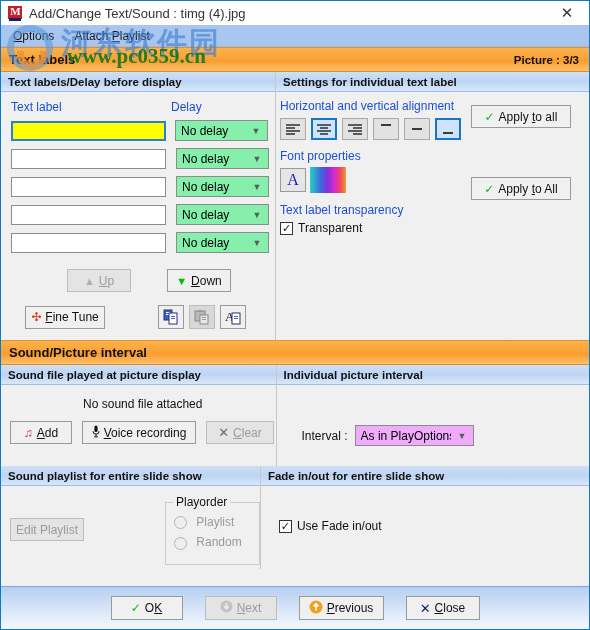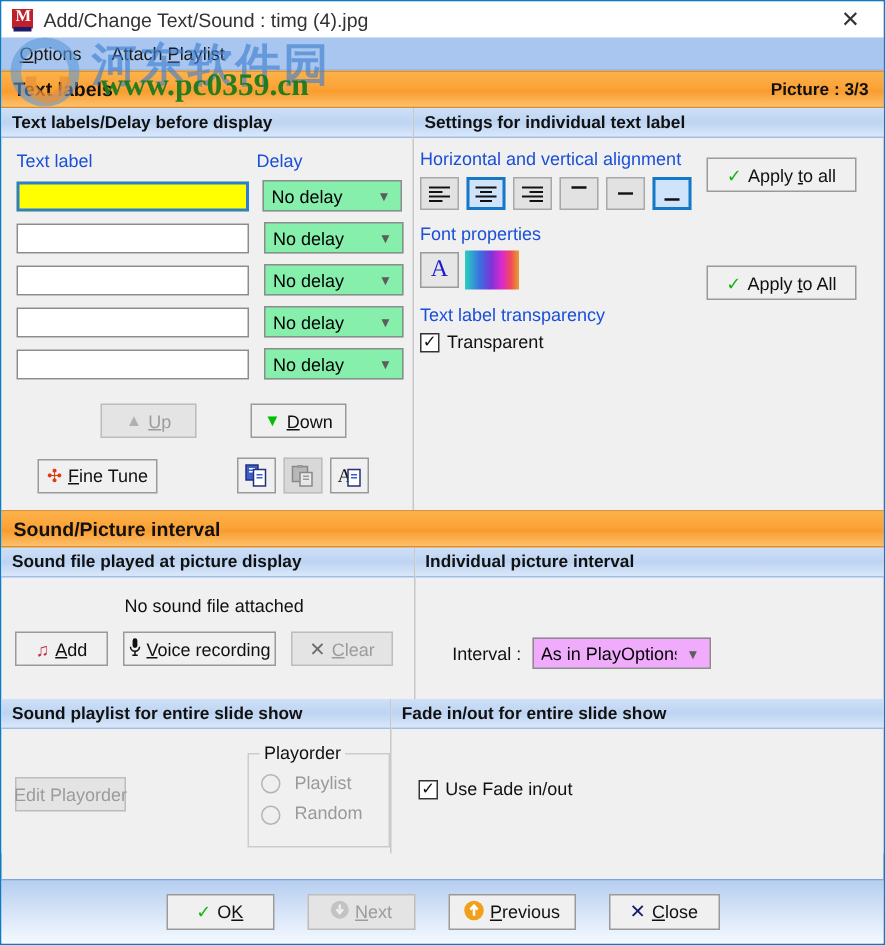--- a/index.html
+++ b/index.html
@@ -402,21 +402,21 @@
   <div class="panelrow" style="height:101px;">
     <div class="panel-left" style="width:275px;">
       <div class="bluehdr">Sound file played at picture display</div>
       <div style="padding:12px 0 0 9px;text-align:center;">
         <div class="blacklabel">No sound file attached</div>
         <div style="display:flex;gap:10px;margin-top:10px;">
           <div class="btn" style="width:62px;">
             <span style="color:#c03048;font-size:12px;">♫</span>
             <span><u>A</u>dd</span>
           </div>
-          <div class="btn" style="width:102px;">
+          <div class="btn" style="width:114px;">
             <span>
               <svg width="8" height="13" viewBox="0 0 8 13">
                   <rect x="2.4" y="0.5" width="3.2" height="6.5" rx="1.6" fill="#111"></rect>
                   <path d="M1 6.2a3 3 0 0 0 6 0" stroke="#111" stroke-width="1" fill="none"></path>
                   <line x1="4" y1="9.3" x2="4" y2="11.6" stroke="#111" stroke-width="1"></line>
                   <line x1="2.2" y1="11.8" x2="5.8" y2="11.8" stroke="#111" stroke-width="1"></line>
                 </svg>
             </span>
             <span><u>V</u>oice recording</span>
           </div>
@@ -441,21 +441,21 @@
       </div>
     </div>
   </div>
 
   <div class="panelrow" style="height:103px;">
     <div class="panel-left" style="width:275px;">
       <div class="bluehdr">Sound playlist for entire slide show</div>
       <div style="display:flex;padding:16px 0 0 9px;">
         <div style="width:155px;">
           <div class="btn disabled" style="width:74px;margin-top:16px;">
-            <span>Edit Playorder</span>
+            <span>Edit Playlist</span>
           </div>
         </div>
         <div class="groupbox" style="width:95px;height:63px;padding:10px 0 0 8px;">
           <div class="gtitle">Playorder</div>
           <div style="margin-top:2px;">
             <span class="radio"></span>
             <span style="color:#9a9a9a;">Playlist</span>
           </div>
           <div style="margin-top:6px;">
             <span class="radio"></span>

